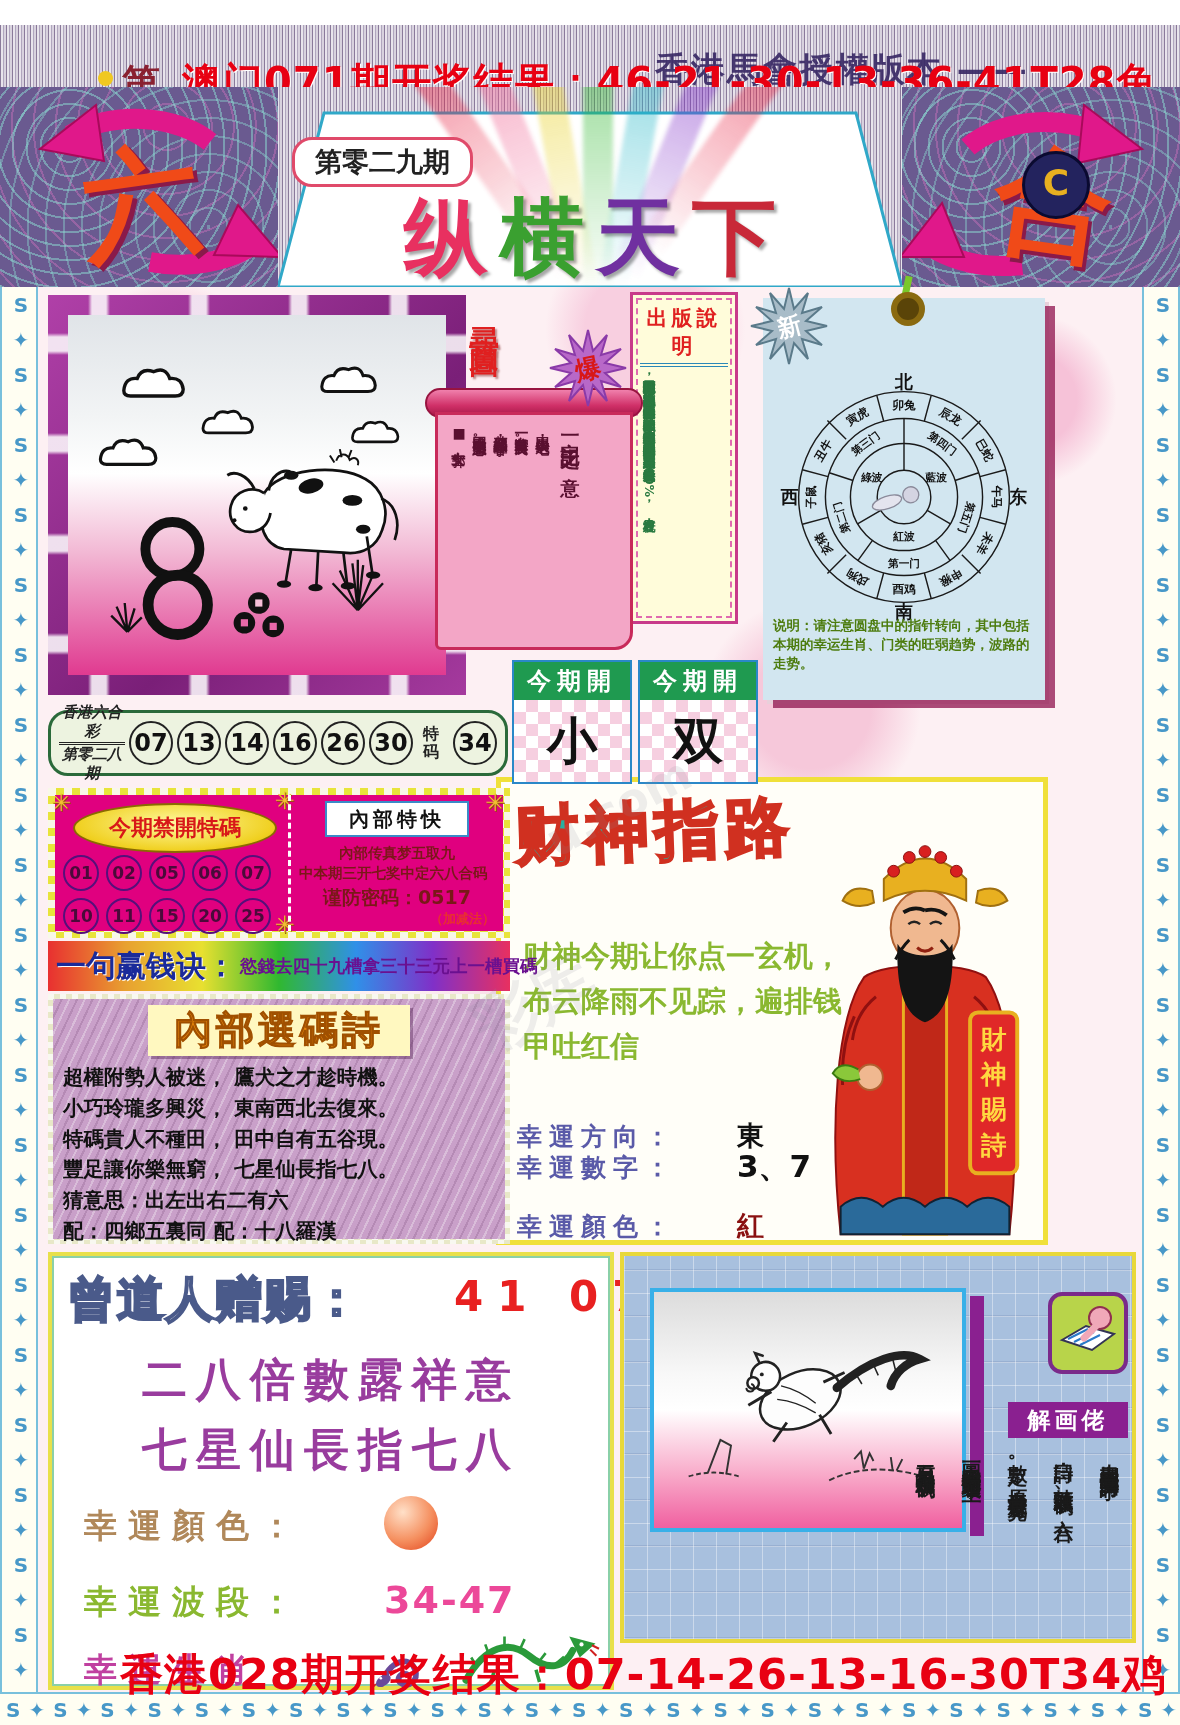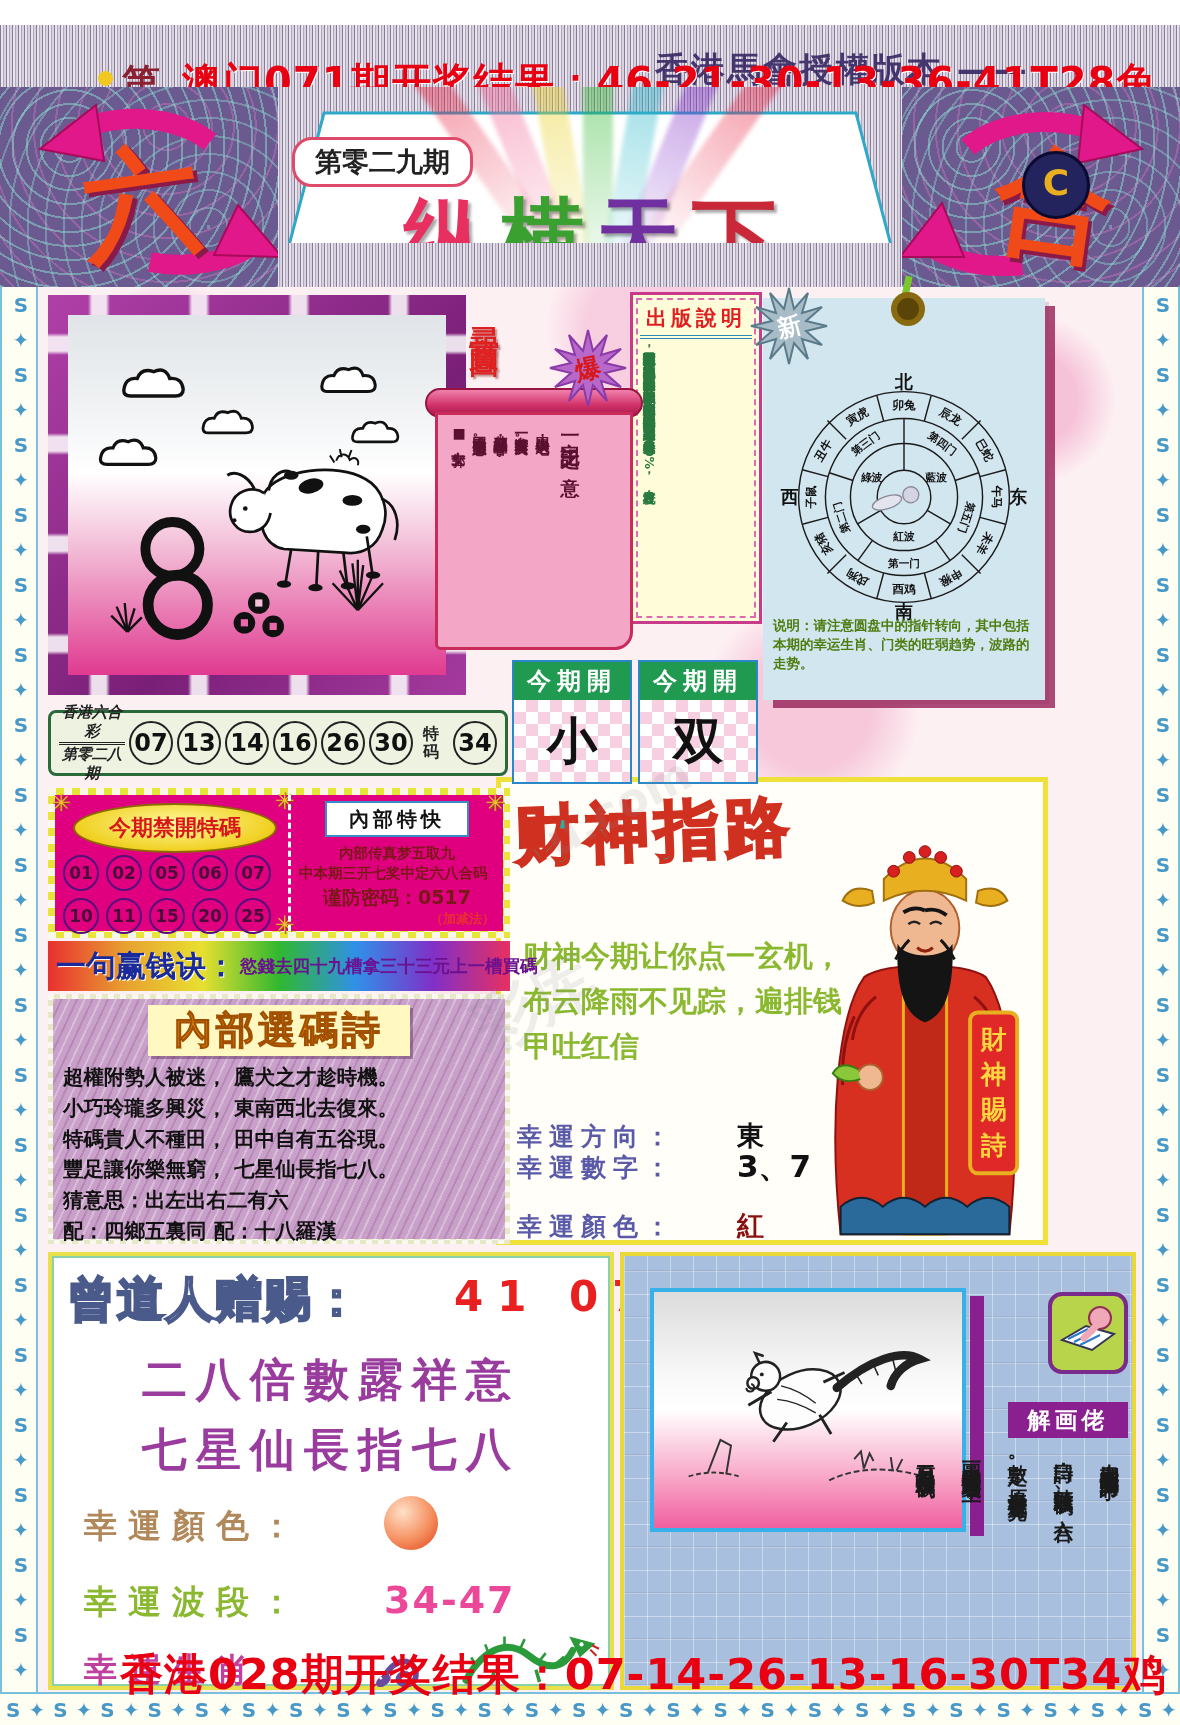--- a/index.html
+++ b/index.html
@@ -15,21 +15,21 @@
   .top-auth{left:655px;top:22px;font-size:34px;font-weight:bold;color:#3a2a66;letter-spacing:2px;white-space:nowrap;opacity:.92;}
   
   .masthead{left:0;top:87px;width:1180px;height:200px;background:repeating-linear-gradient(90deg,#8a7a9a 0 1px,#e8e4ec 1px 3px,#b0a6be 3px 4px,#d8d2de 4px 6px);}
   .mast-side{top:0;width:278px;height:200px;background-color:#6a5a90;
     background-image:repeating-radial-gradient(circle at 25% 30%,rgba(140,220,210,.5) 0 2px,transparent 2px 14px),
       repeating-radial-gradient(circle at 75% 70%,rgba(140,220,210,.4) 0 2px,transparent 2px 18px),
       repeating-radial-gradient(circle at 60% 20%,rgba(230,120,200,.35) 0 2px,transparent 2px 22px);}
   .mast-left{left:0;} .mast-right{left:902px;width:278px;}
   .mast-big-char{top:38px;font-size:118px;font-weight:900;color:#f04a18;
     text-shadow:4px 4px 0 #8a1a4a;transform:rotate(-8deg);}
-  .mast-center{left:278px;top:0;width:624px;height:156px;overflow:hidden;}
+  .mast-center{left:278px;top:0;width:624px;height:200px;overflow:hidden;}
   .ray{top:-30px;width:30px;height:235px;opacity:.5;filter:blur(2px);transform-origin:top center;}
   .mast-title{left:0;top:108px;width:624px;text-align:center;white-space:nowrap;}
   .mast-title span{display:inline-block;font-size:84px;font-weight:900;line-height:1;margin:0 6px;
     text-shadow:3px 3px 3px rgba(0,0,0,.35);}
   .stars-row{left:0;top:196px;width:624px;text-align:center;font-size:26px;color:#e8a010;
     letter-spacing:16px;text-shadow:1px 1px 0 #fff;}
   .issue-badge{left:292px;top:50px;background:#fff;border:3px solid #e04a6a;border-radius:20px;
     padding:4px 20px;font-size:27px;font-weight:bold;color:#222;z-index:5;}
   .logo-circle{left:1022px;top:64px;width:62px;height:62px;border-radius:50%;background:#23235e;
     border:3px solid #0a0a30;color:#e8b020;font-size:36px;font-weight:bold;text-align:center;line-height:58px;z-index:5;}
@@ -63,21 +63,21 @@
   .scroll-box{left:425px;top:388px;width:218px;height:268px;z-index:3;}
   .scroll-roll{position:absolute;left:0;top:0;width:218px;height:30px;border-radius:15px;
     background:linear-gradient(180deg,#f080ac,#d03068 60%,#a81848);border:2px solid #981440;box-sizing:border-box;}
   .scroll-body{position:absolute;left:10px;top:24px;width:198px;height:238px;background:#f3a6c6;
     border:3px solid #c82a5a;border-radius:0 0 18px 6px;box-sizing:border-box;padding:10px 8px;}
   .scroll-text{height:100%;writing-mode:vertical-rl;color:#5a1030;font-weight:bold;}
   .scroll-title{font-size:19px;letter-spacing:3px;margin-left:6px;}
   .scroll-line{font-size:14px;letter-spacing:1px;margin-left:3px;}
   .scroll-sign{font-size:14px;margin-left:4px;}
   
-  .pub-box{left:630px;top:292px;width:132px;height:332px;border:3px solid #c83a8a;background:#fffcda;
+  .pub-box{left:630px;top:292px;width:108px;height:332px;border:3px solid #c83a8a;background:#fffcda;
     box-sizing:border-box;padding:3px;z-index:2;}
   .pub-inner{width:100%;height:100%;border:2px dashed #e06ab0;box-sizing:border-box;padding:4px 2px;}
   .pub-title{font-size:21px;font-weight:900;color:#e02020;text-align:center;letter-spacing:4px;
     border-bottom:4px double #2a88b8;padding-bottom:3px;margin-bottom:4px;}
   .pub-body{height:268px;writing-mode:vertical-rl;font-size:12.5px;line-height:1.45;color:#2a7a40;font-weight:bold;}
   
   .wheel-panel{left:763px;top:298px;width:282px;height:402px;background:#d2e6f0;
     box-shadow:10px 8px 0 rgba(150,32,88,.8),4px 4px 0 #e8d0da;z-index:2;}
   .wheel-title{left:58px;top:22px;font-size:40px;font-weight:900;color:#111;letter-spacing:6px;white-space:nowrap;}
   .wheel-note{left:10px;top:318px;width:262px;font-size:13.5px;font-weight:bold;color:#4d7c0f;line-height:1.42;}
@@ -85,21 +85,21 @@
   .pin-stem{left:140px;top:-22px;width:7px;height:26px;background:#7ac82a;transform:rotate(12deg);}
   
   .open-wrap{left:512px;top:660px;width:246px;height:124px;display:flex;gap:6px;z-index:3;}
   .open-box{flex:1;border:2px solid #2a88c8;background:#fff;display:flex;flex-direction:column;}
   .open-head{height:38px;background:#1f9a50;color:#fff;font-size:24px;font-weight:900;letter-spacing:6px;
     display:flex;align-items:center;justify-content:center;}
   .open-body{flex:1;display:flex;align-items:center;justify-content:center;font-size:50px;font-weight:900;color:#111;
     background:repeating-conic-gradient(#f6cfe0 0% 25%,#ffffff 0% 50%) 0 0/24px 24px;}
   
   .result-bar{left:48px;top:710px;width:460px;height:66px;background:#edf3e0;border:3px solid #2a6a3a;
-    border-radius:8px;display:flex;align-items:center;padding:0 8px;box-sizing:border-box;gap:4px;z-index:3;}
+    border-radius:20px;display:flex;align-items:center;padding:0 8px;box-sizing:border-box;gap:4px;z-index:3;}
   .result-name{width:104px;text-align:center;font-size:15px;font-weight:bold;color:#222;font-style:italic;}
   .result-name .rn1{border-bottom:3px double #222;padding-bottom:1px;}
   .num-circle{width:40px;height:40px;border:2.5px solid #222;border-radius:50%;display:inline-flex;
     align-items:center;justify-content:center;font-size:24px;font-weight:bold;color:#111;background:transparent;flex:none;}
   .special-label{width:22px;font-size:16px;font-weight:bold;color:#222;line-height:1.1;text-align:center;margin-left:6px;}
   
   .forbid-wrap{left:48px;top:788px;width:462px;height:150px;box-sizing:border-box;padding:7px;
     background:repeating-conic-gradient(#e8e43a 0% 25%,#f8f8e8 0% 50%) 0 0/16px 16px;z-index:3;}
   .forbid-inner{position:relative;width:100%;height:100%;background:#e0007f;display:flex;}
   .forbid-left{width:52%;position:relative;border-right:3px dashed #fff;}
@@ -144,21 +144,21 @@
     box-sizing:border-box;z-index:3;}
   .zeng-inner{position:relative;width:100%;height:100%;border:2px solid #8ad0a8;box-sizing:border-box;}
   .zeng-title{position:absolute;left:14px;top:10px;font-size:47px;font-weight:900;color:#f8f8ff;
     -webkit-text-stroke:2.5px #4a5a8a;letter-spacing:2px;white-space:nowrap;}
   .zeng-nums{position:absolute;left:400px;top:14px;font-size:42px;font-weight:900;color:#e82020;letter-spacing:14px;white-space:nowrap;}
   .zeng-line{position:absolute;width:100%;text-align:center;font-size:45px;font-weight:900;color:#993c9e;letter-spacing:9px;white-space:nowrap;}
   .zeng-row-label{position:absolute;left:30px;font-size:33px;font-weight:bold;letter-spacing:11px;white-space:nowrap;}
   .color-ball{position:absolute;left:330px;top:1px;width:54px;height:54px;border-radius:50%;
     background:radial-gradient(circle at 35% 30%,#ffe0c8,#f59060 55%,#e85a30 85%);}
   
-  .solver-box{left:620px;top:1252px;width:516px;height:438px;border:4px solid #e8d83a;box-sizing:border-box;
+  .solver-box{left:620px;top:1252px;width:516px;height:391px;border:4px solid #e8d83a;box-sizing:border-box;
     background-color:#a8c0de;
     background-image:repeating-linear-gradient(0deg,rgba(255,255,255,.4) 0 1px,transparent 1px 23px),
       repeating-linear-gradient(90deg,rgba(255,255,255,.4) 0 1px,transparent 1px 23px),
       repeating-linear-gradient(0deg,rgba(40,60,120,.12) 0 2px,transparent 2px 46px);z-index:3;}
   .solver-pic{left:26px;top:32px;width:316px;height:244px;border:4px solid #38b0e8;box-sizing:border-box;
     background:linear-gradient(180deg,#dcdcdc 0%,#f8f8f8 35%,#ffffff 50%,#f8a8c8 78%,#f060a0 100%);}
   .solver-bar{left:346px;top:40px;width:14px;height:240px;background:#8a2090;}
   .solver-icon{left:424px;top:36px;width:80px;height:82px;border-radius:14px;background:#b8d44a;
     border:4px solid #7a2a8a;box-sizing:border-box;}
   .solver-label{left:384px;top:146px;width:120px;height:36px;background:#8a2090;color:#fff;

